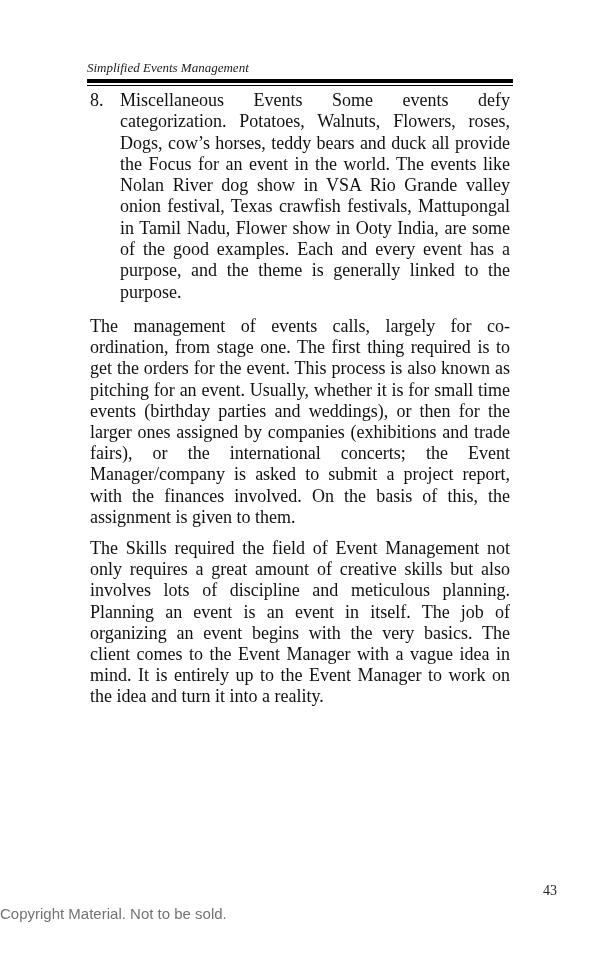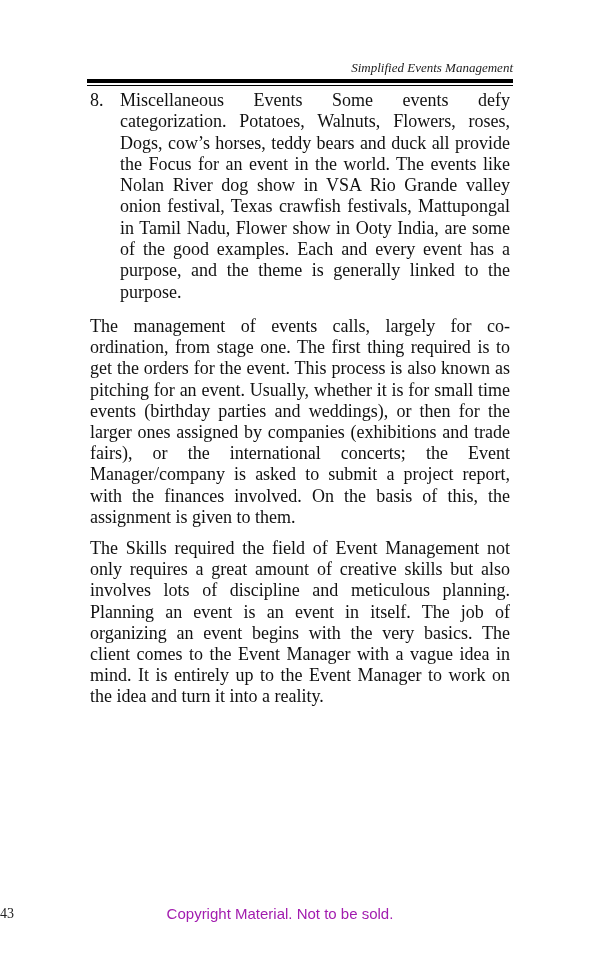--- a/index.html
+++ b/index.html
@@ -18,21 +18,21 @@
     .page {
       position: absolute;
       left: 0; top: 0;
       width: 600px; height: 960px;
     }
     .running-header {
       position: absolute;
       left: 87px;
       width: 426px;
       top: 60px;
-      text-align: right;
+      text-align: left;
       font-style: italic;
       font-size: 13px;
       color: #222;
     }
     .rule-thick {
       position: absolute;
       left: 87px;
       width: 426px;
       top: 79px;
       height: 4px;
@@ -87,34 +87,33 @@
       margin: 10px 0 0 0;
     }
     .para.first {
       margin-top: 13px;
     }
     .page-number {
       position: absolute;
       left: 0;
       width: 557px;
       top: 883px;
-      text-align: left;
+      text-align: right;
       font-size: 14px;
       color: #222;
-      margin-top: 23px;
     }
     .copyright {
       position: absolute;
       left: 0;
       width: 560px;
       top: 905px;
-      text-align: center;
+      text-align: left;
       font-family: "Liberation Sans", "DejaVu Sans", sans-serif;
       font-size: 15px;
-      color: #a21caf;
+      color: #737373;
     }
   </style>
 </head>
 <body>
 
 <div class="page">
 
   <div class="running-header">Simplified Events Management</div>
   <div class="rule-thick"></div>
   <div class="rule-thin"></div>

